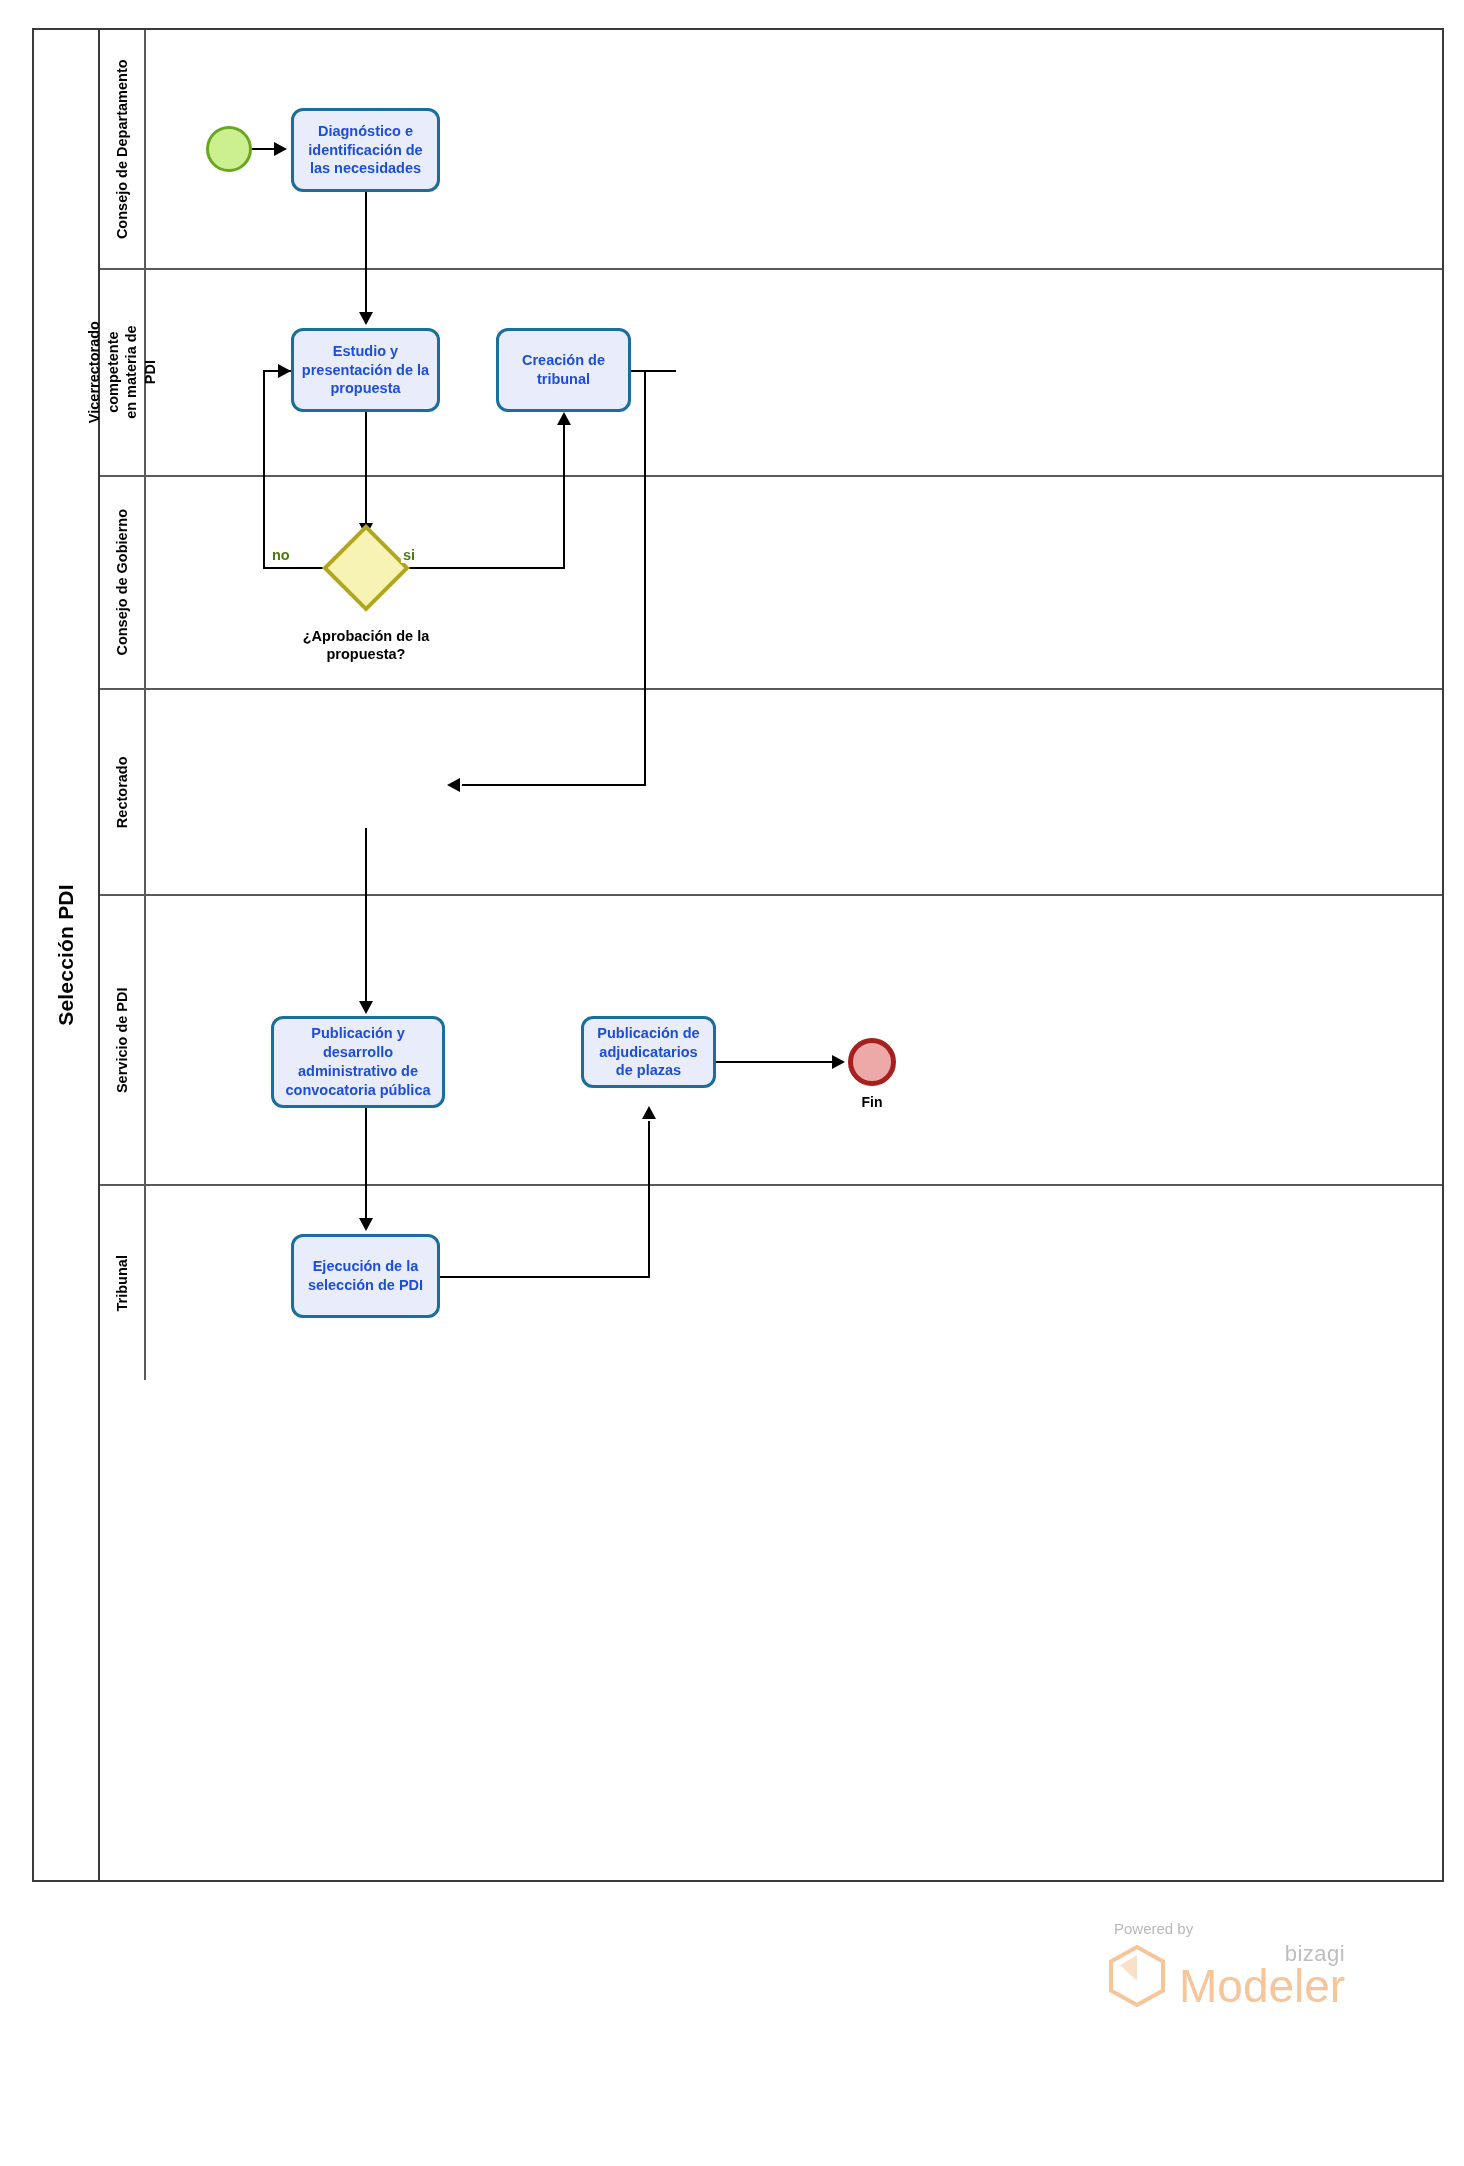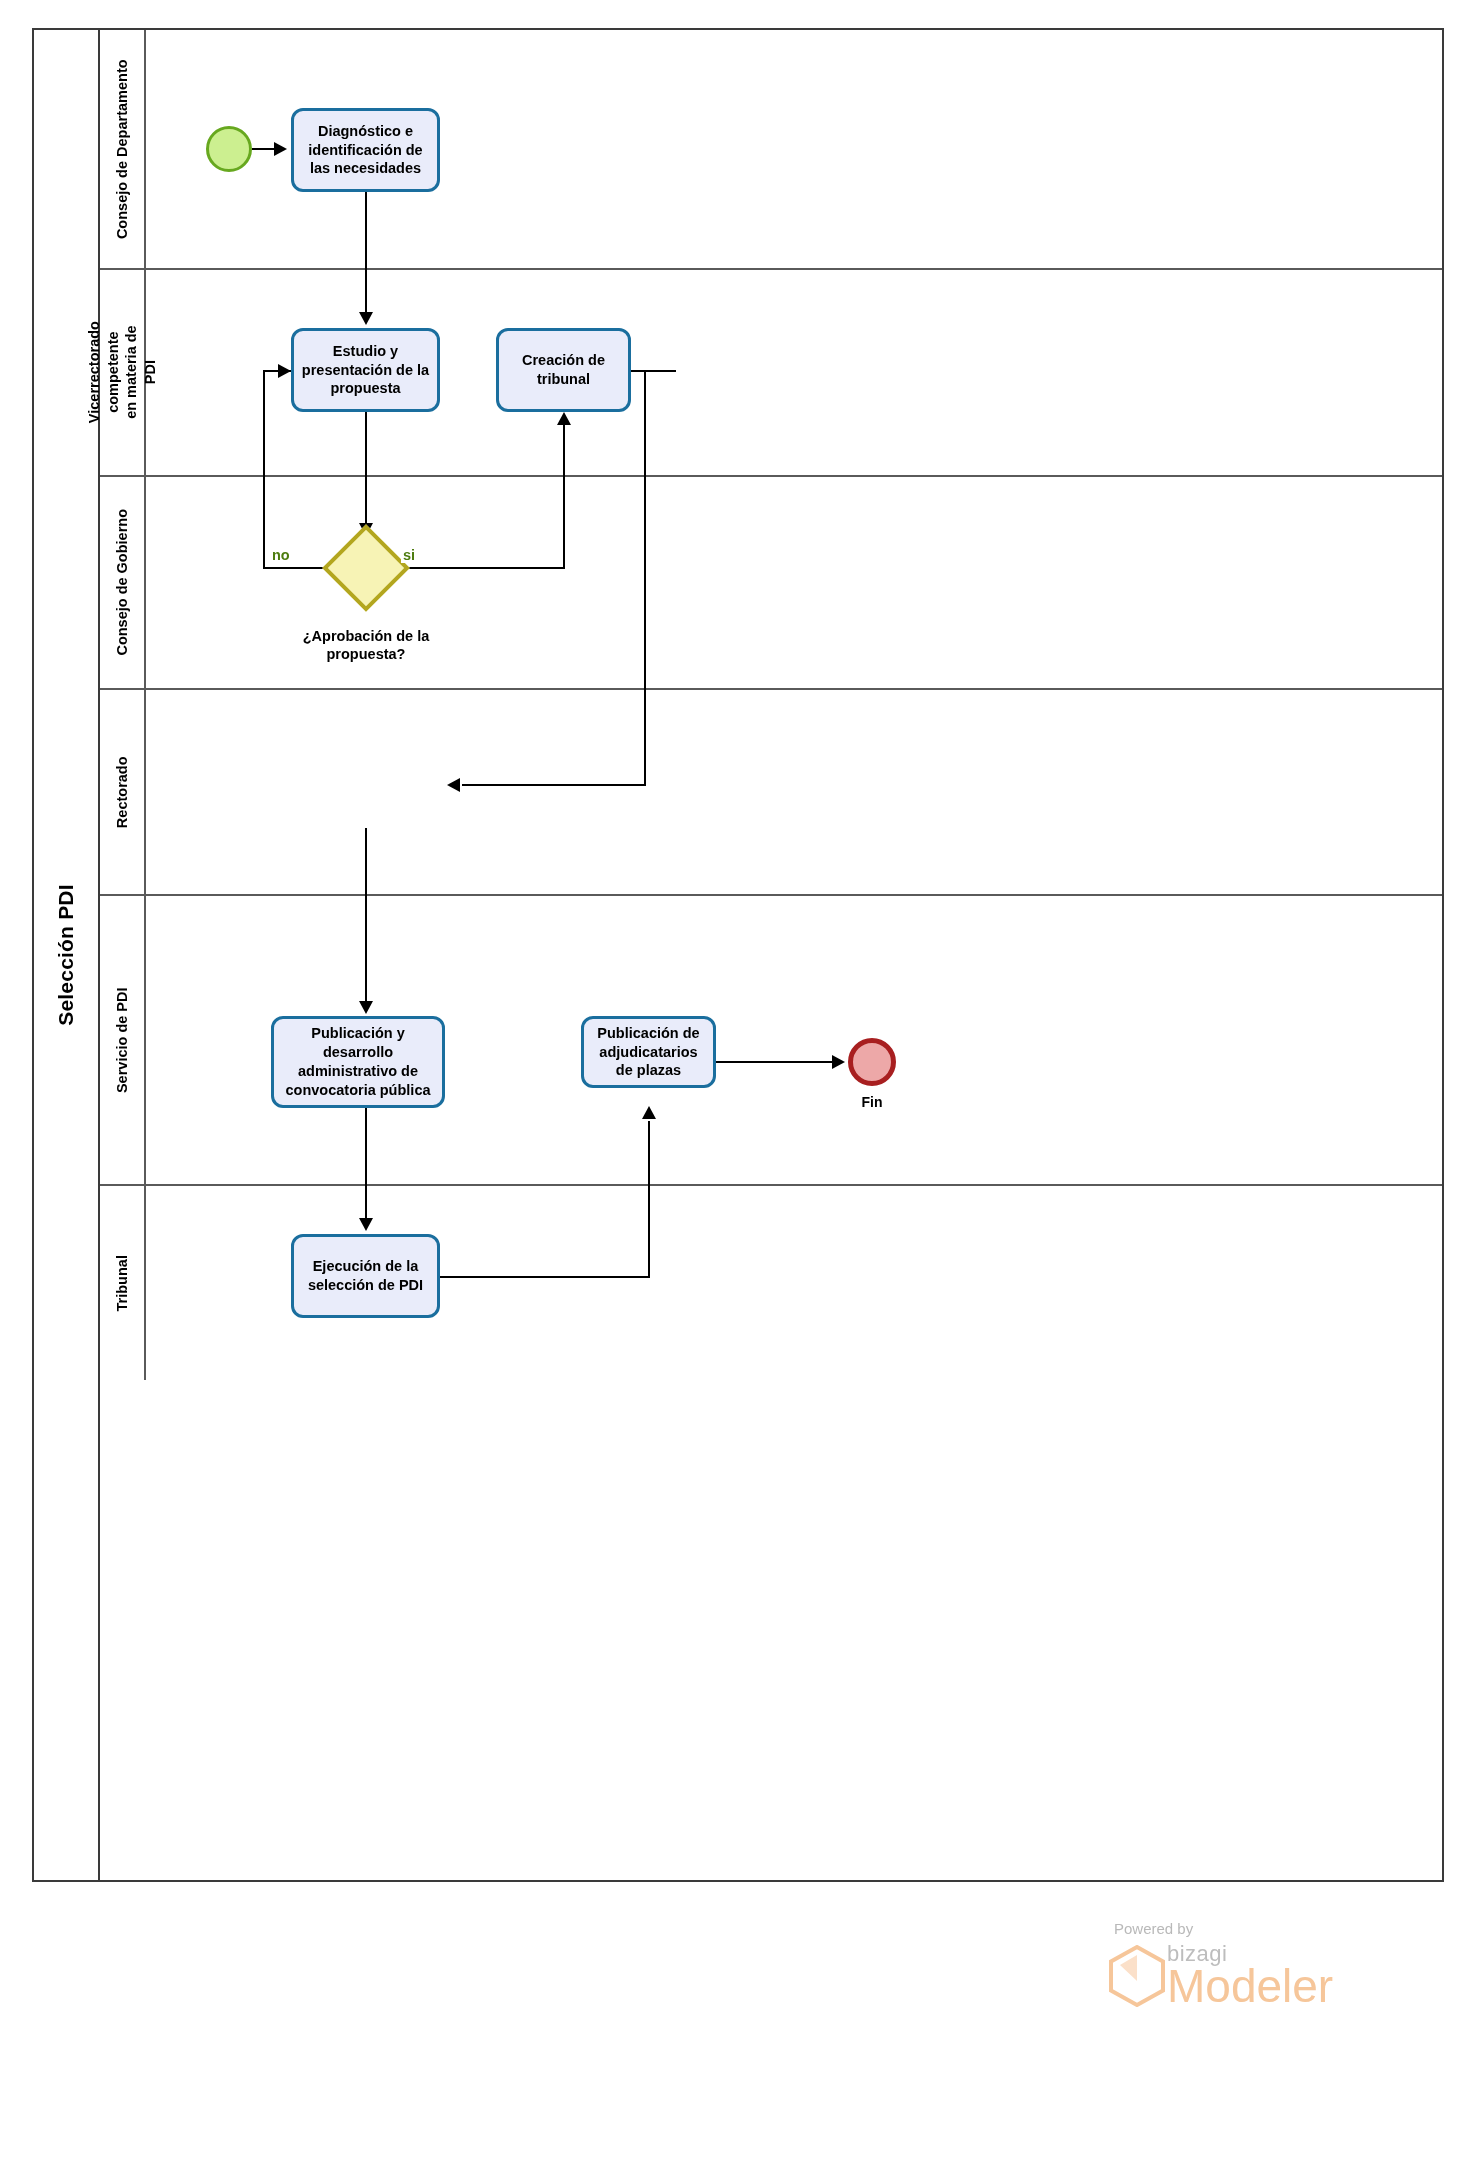--- a/index.html
+++ b/index.html
@@ -46,21 +46,21 @@
   .lane-body { position:absolute; left:46px; right:0; top:0; bottom:0; }
 
   
   .task {
     position:absolute;
     background:#e9ecfa;
     border:3px solid #1a6e9e;
     border-radius:12px;
     display:flex; align-items:center; justify-content:center;
     text-align:center;
-    font-size:14.5px; font-weight:bold; color:#000000;
+    font-size:14.5px; font-weight:bold; color:#1d4ed8;
     line-height:1.30; padding:4px 7px;
     z-index:4;
   }
   .start-event {
     position:absolute; width:46px; height:46px; border-radius:50%;
     background:#ccef90; border:3px solid #67a81f; z-index:4;
   }
   .end-event {
     position:absolute; width:48px; height:48px; border-radius:50%;
     background:#eda8a8; border:5px solid #a81f20; z-index:4;
@@ -91,21 +91,21 @@
   .arrow.down { border-left:7px solid transparent; border-right:7px solid transparent; border-top:13px solid #000; }
   .arrow.up   { border-left:7px solid transparent; border-right:7px solid transparent; border-bottom:13px solid #000; }
   .arrow.right{ border-top:7px solid transparent; border-bottom:7px solid transparent; border-left:13px solid #000; }
   .arrow.left { border-top:7px solid transparent; border-bottom:7px solid transparent; border-right:13px solid #000; }
 
   
   .watermark { position:absolute; left:1108px; top:1920px; width:300px; }
   .wm-powered { font-size:15px; color:#b9b9b9; margin-left:6px; }
   .wm-row { display:flex; align-items:center; margin-top:6px; }
   .wm-hex { width:58px; height:62px; flex:none; }
-  .wm-text { margin-left:1px; }
+  .wm-text { margin-left:13px;text-align:right; }
   .wm-bizagi { font-size:22px; color:#bdbdbd; letter-spacing:.5px; line-height:1; }
   .wm-modeler { font-size:46px; color:#f6c69a; line-height:1; margin-top:-2px; }
 </style>
 </head>
 <body>
 
 <div id="canvas">
 
   <div class="pool">
 

